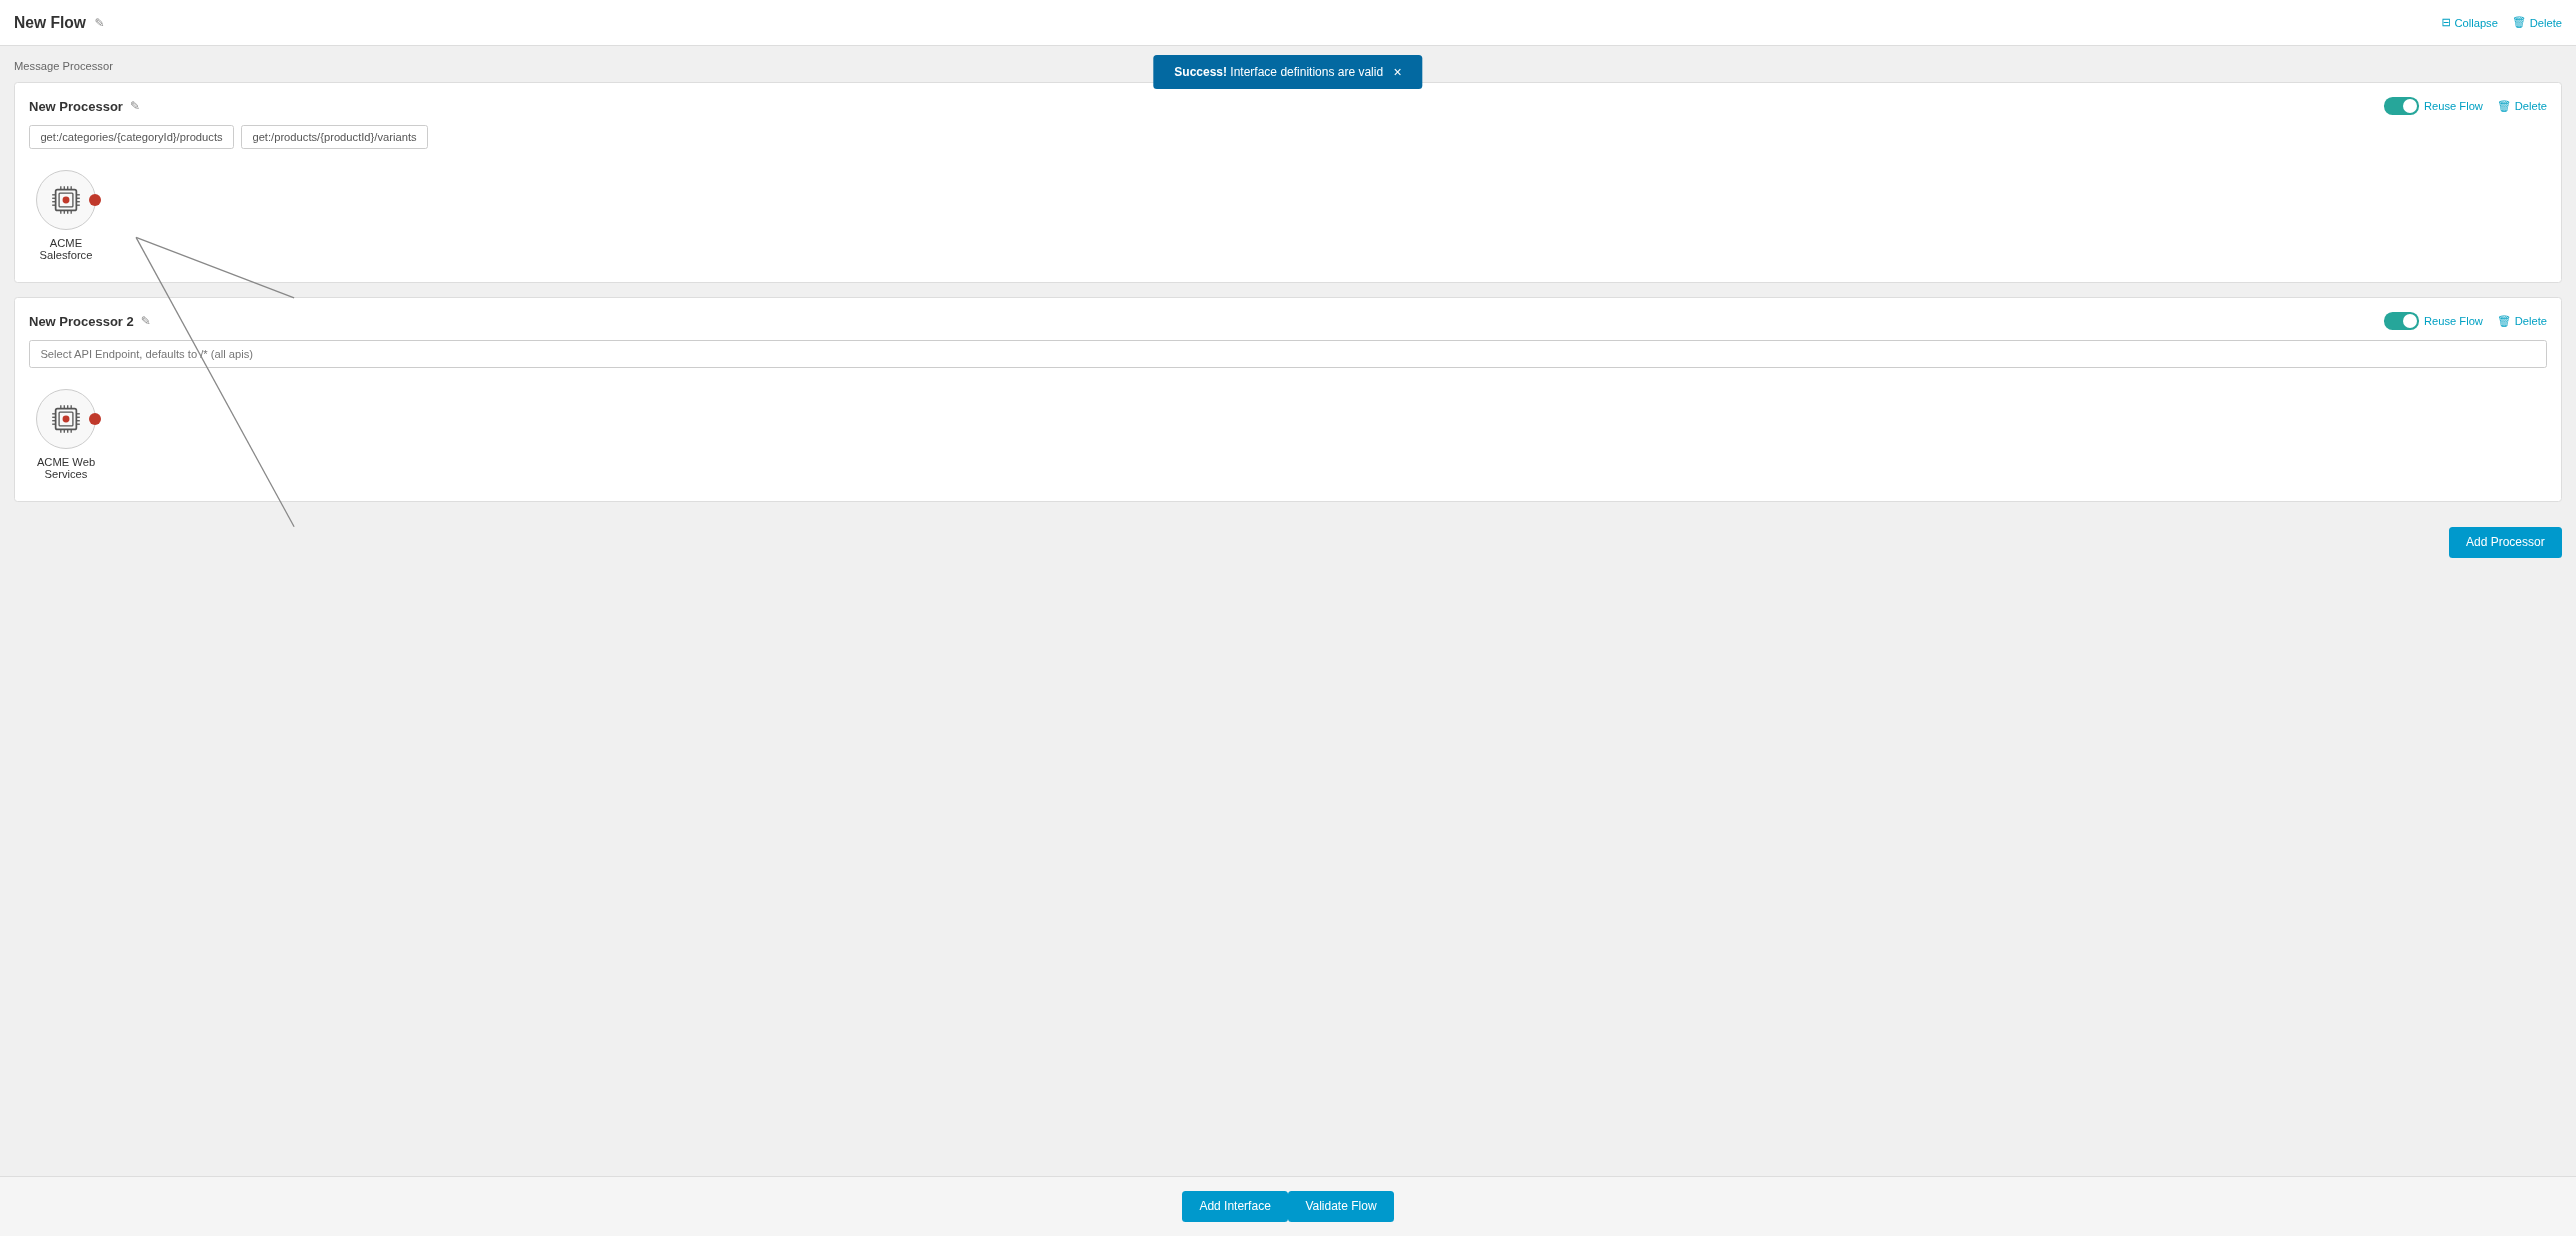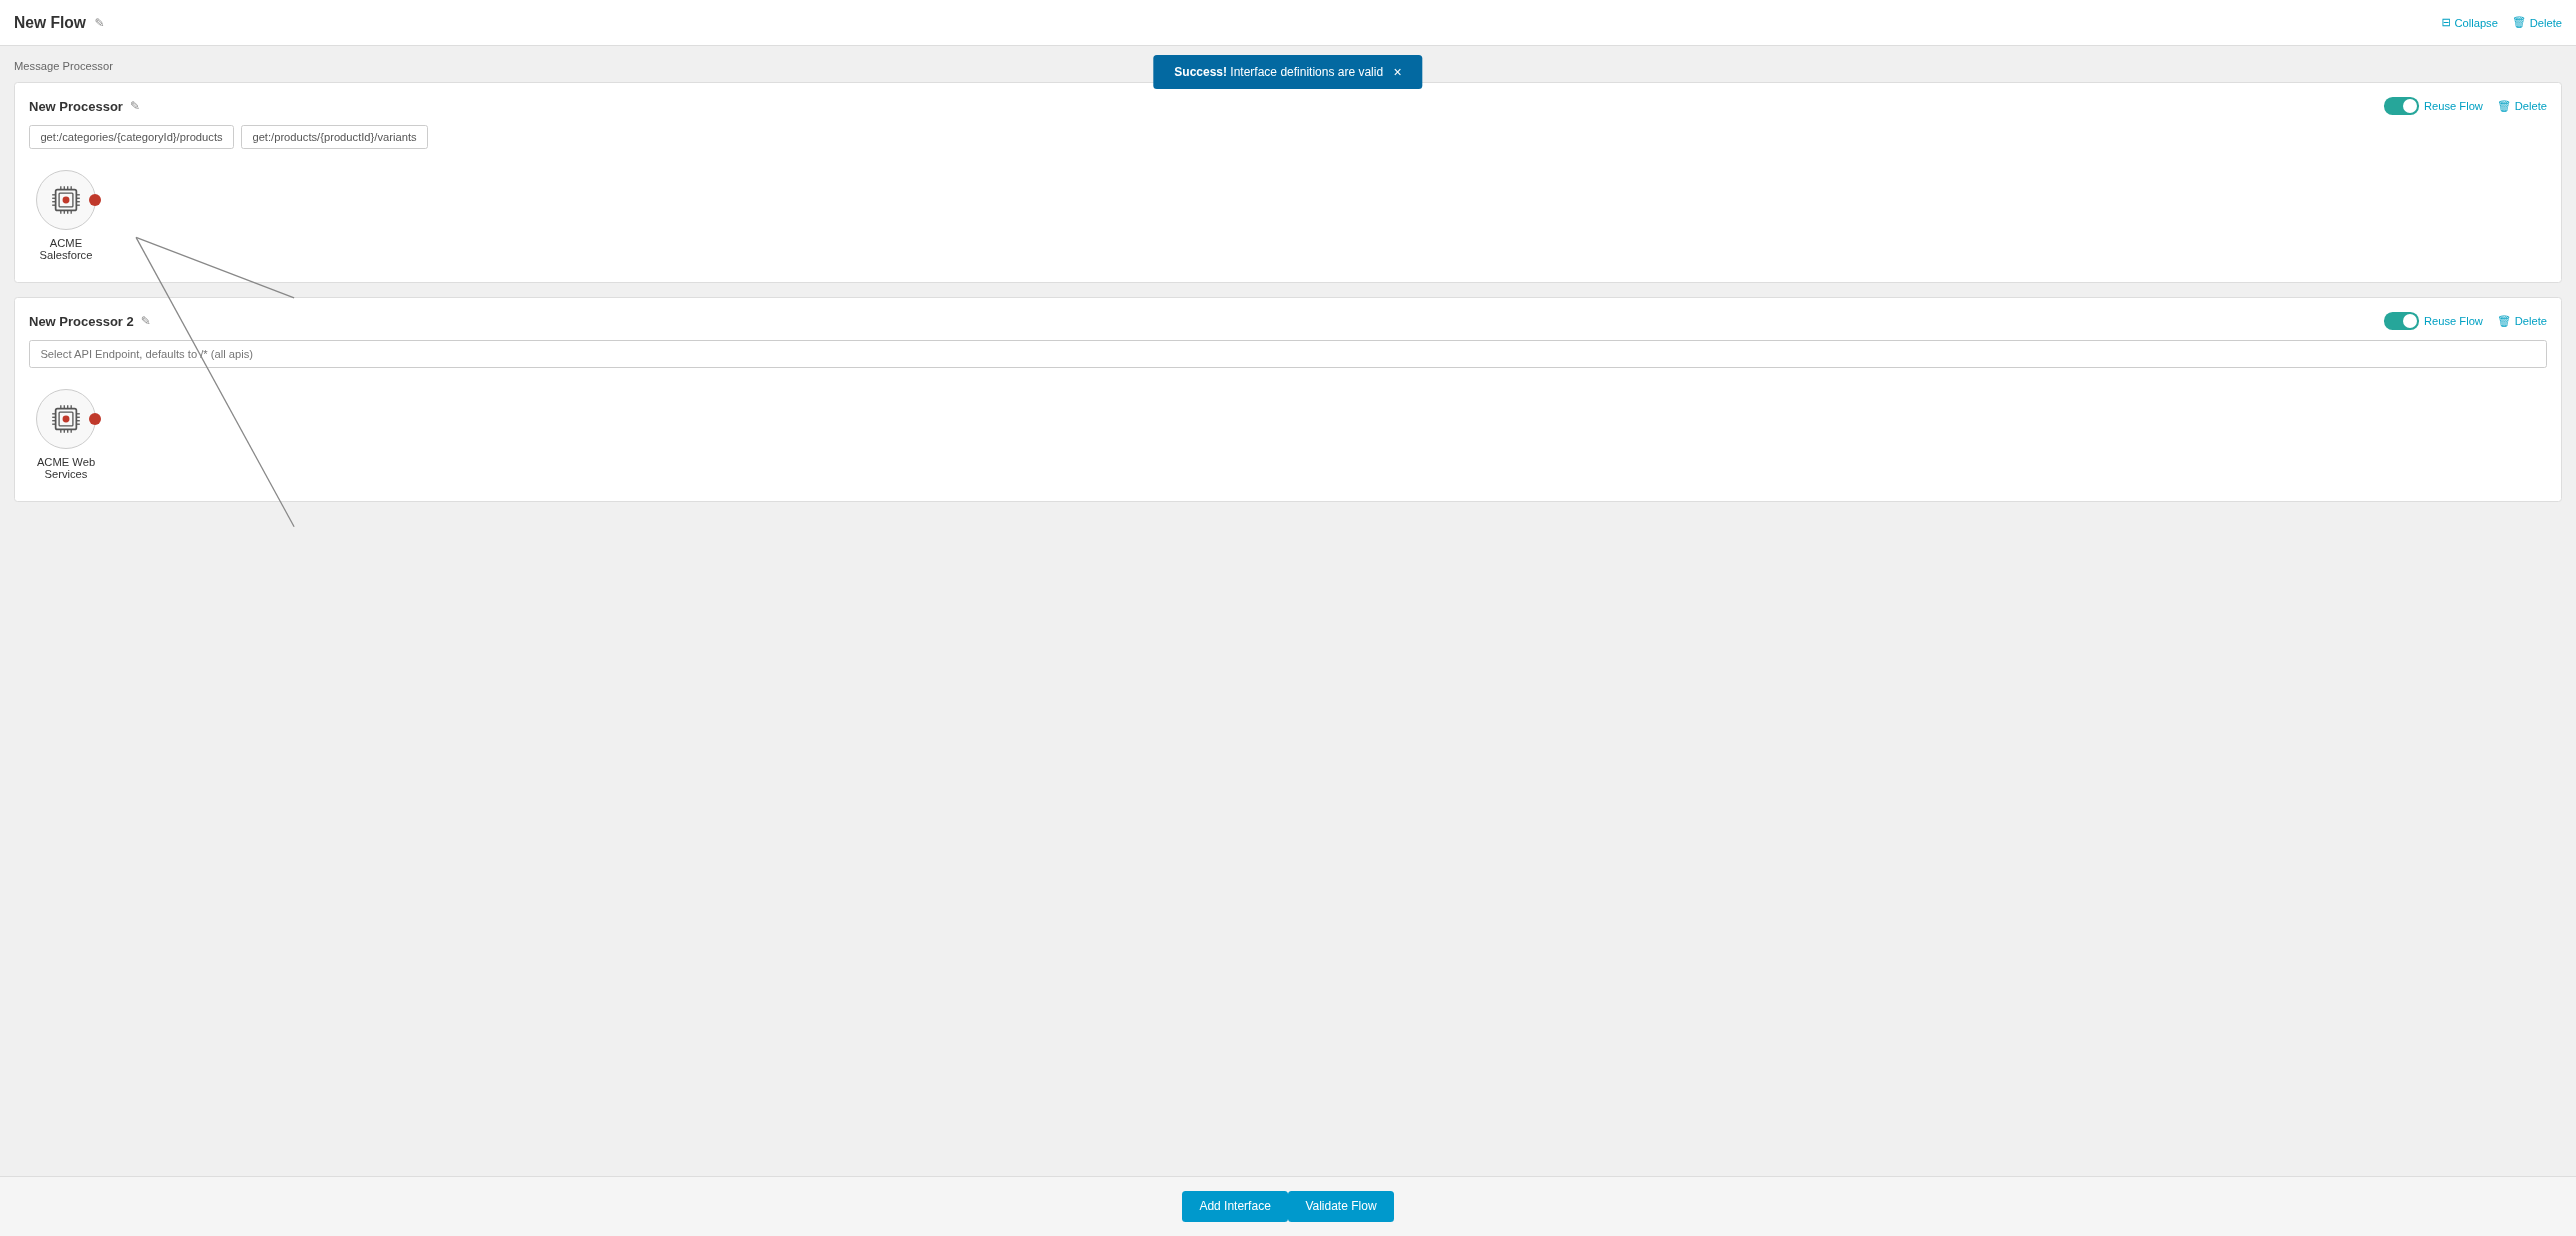--- a/index.html
+++ b/index.html
@@ -295,20 +295,23 @@
             <div class="processor-dot"></div>
           </div>
           <div class="processor-node-label">
             <span>ACME Web</span><br>
             <span>Services</span>
           </div>
         </div>
       </div>
     </div>
 
+    <div class="add-processor-row">
+      <button class="btn-blue">Add Processor</button>
+    </div>
 
   </div>
 </div>
 
 <div class="bottom-bar">
   <button class="btn-blue">Add Interface</button>
   <button class="btn-blue">Validate Flow</button>
 </div>
 
 <svg style="position:fixed;top:43px;left:0;width:100%;height:calc(100vh - 43px);pointer-events:none;overflow:visible;" viewBox="0 0 2981 1381" width="2576" height="1193">

